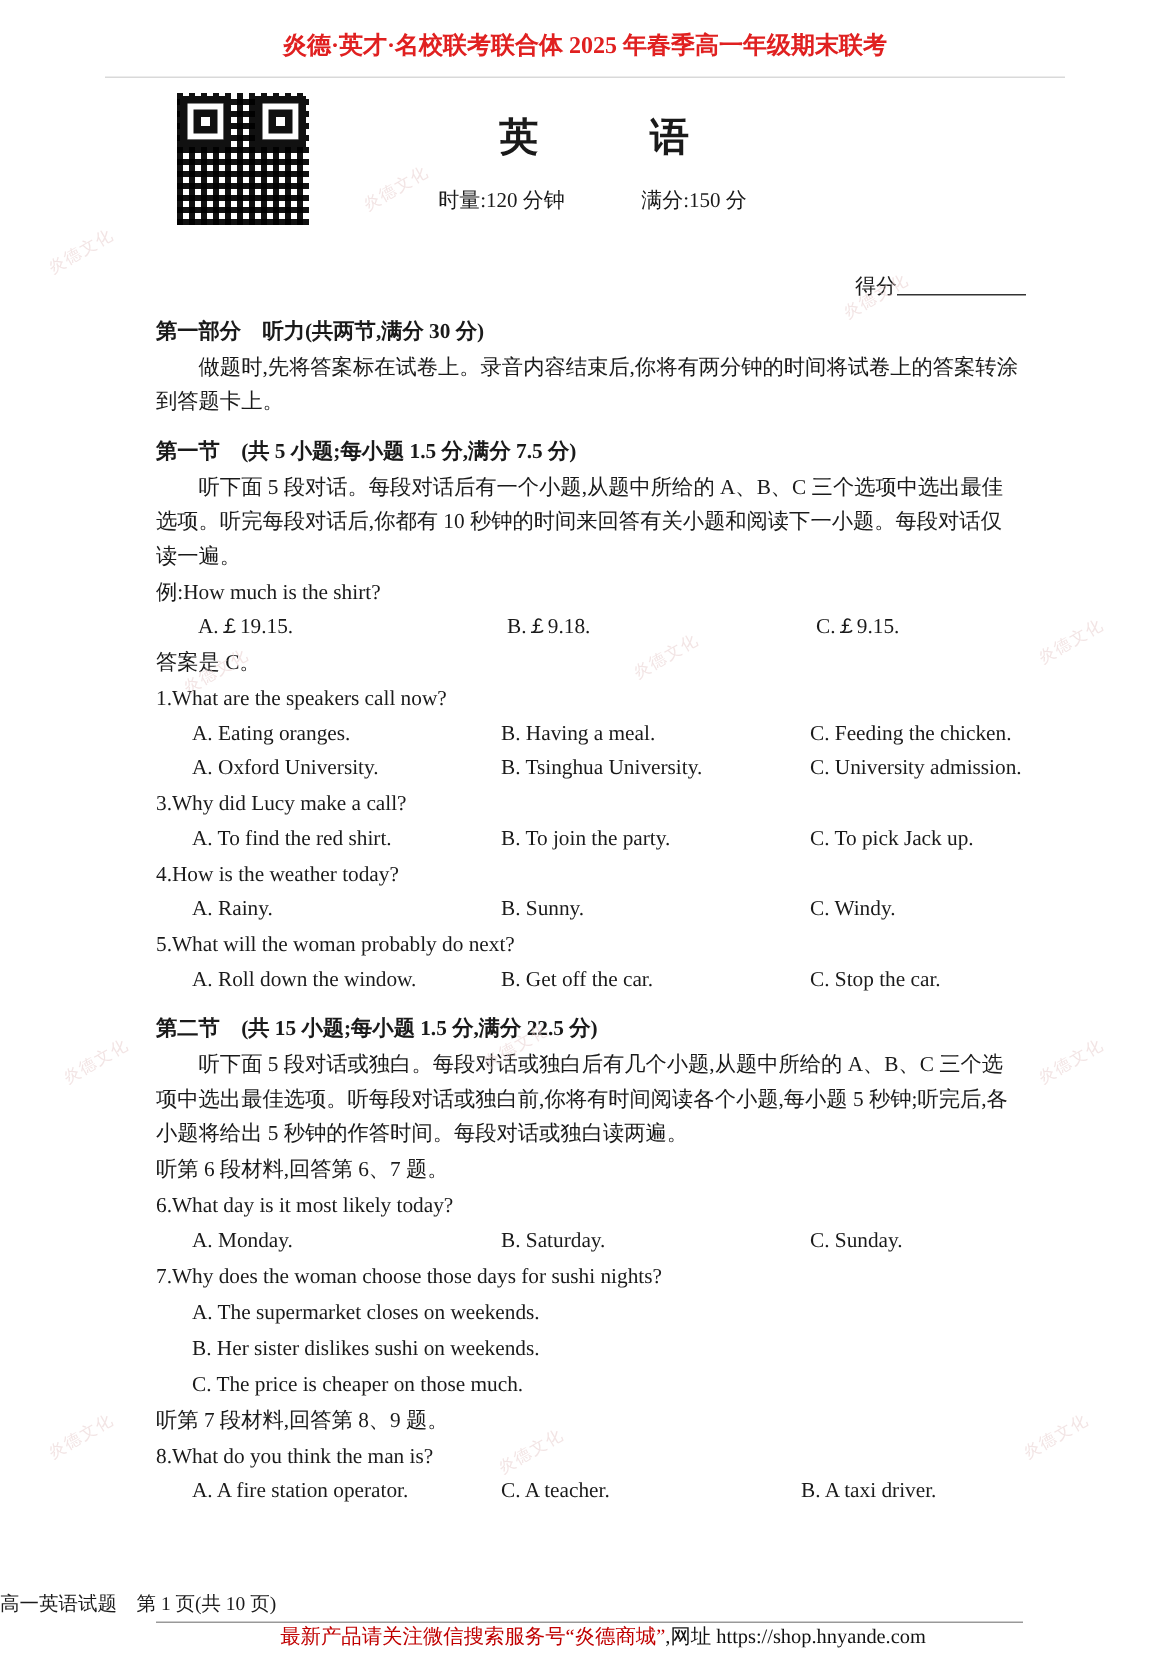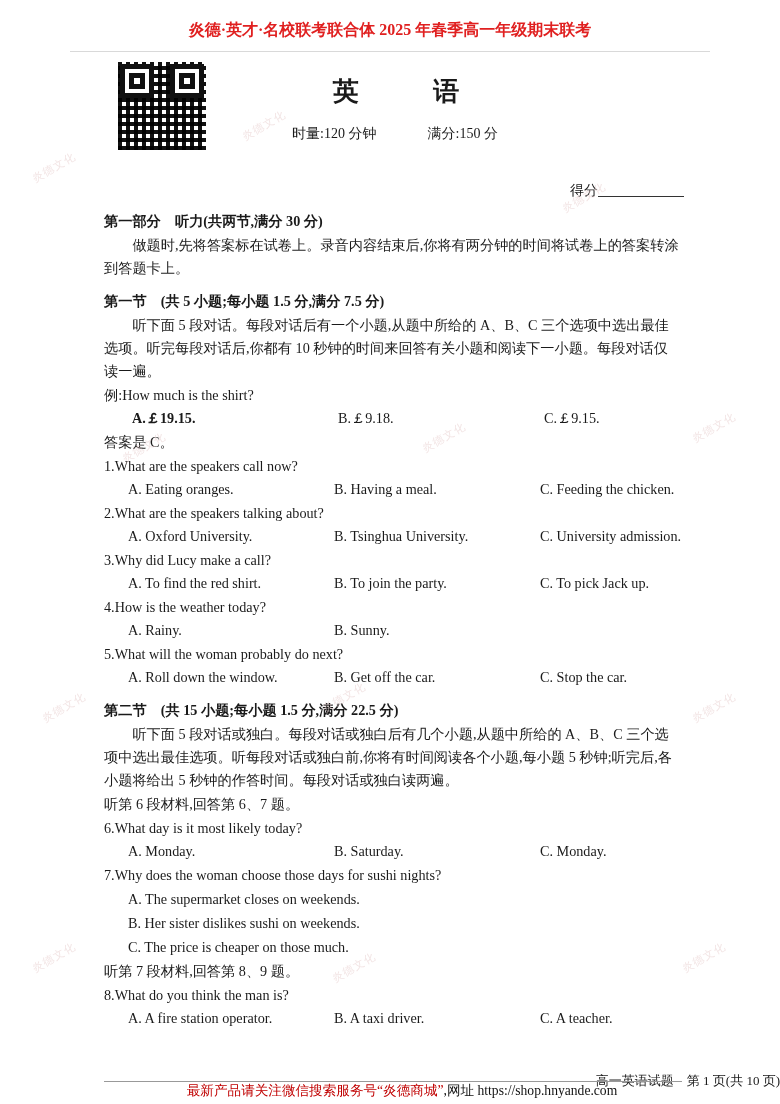--- a/index.html
+++ b/index.html
@@ -118,26 +118,26 @@
     display:flex;
     margin-top:0px;
   }
   .opts .o{
     flex:0 0 auto;
   }
   .opts .o1{width:206px;padding-left:24px;}
   .opts .o2{width:206px;}
   .opts .o3{width:200px;}
   .indent1{padding-left:24px;}
-  .ex-opts .o1{width:206px;padding-left:28px;font-weight:bold;}
+  .ex-opts .o1{width:206px;padding-left:28px;}
   .footer-center{
     position:absolute;
     left:0;right:0;
-    bottom:14px;
-    text-align:right;
+    bottom:26px;
+    text-align:left;
     font-size:13px;
   }
   .footer-bottom{
     position:absolute;
     left:0;right:0;
     bottom:4px;
     text-align:center;
     font-size:13.6px;
     color:#111;
     padding-left:24px;
@@ -203,71 +203,71 @@
     </div>
     <div class="qline">答案是 C。</div>
 
     <div class="qline"><span>1.</span><span>What are the speakers call now?</span></div>
     <div class="opts">
       <div class="o o1">A. Eating oranges.</div>
       <div class="o o2">B. Having a meal.</div>
       <div class="o o3">C. Feeding the chicken.</div>
     </div>
 
-    <div class="qline"><span>2.</span><span>What are the speakers talking about?</span></div>
     <div class="opts">
       <div class="o o1">A. Oxford University.</div>
       <div class="o o2">B. Tsinghua University.</div>
       <div class="o o3">C. University admission.</div>
     </div>
 
     <div class="qline"><span>3.</span><span>Why did Lucy make a call?</span></div>
     <div class="opts">
       <div class="o o1">A. To find the red shirt.</div>
       <div class="o o2">B. To join the party.</div>
       <div class="o o3">C. To pick Jack up.</div>
     </div>
 
     <div class="qline"><span>4.</span><span>How is the weather today?</span></div>
     <div class="opts">
       <div class="o o1">A. Rainy.</div>
       <div class="o o2">B. Sunny.</div>
+      <div class="o o3">C. Windy.</div>
     </div>
 
     <div class="qline"><span>5.</span><span>What will the woman probably do next?</span></div>
     <div class="opts">
       <div class="o o1">A. Roll down the window.</div>
       <div class="o o2">B. Get off the car.</div>
       <div class="o o3">C. Stop the car.</div>
     </div>
 
     <div class="sec-head">第二节　(共 15 小题;每小题 1.5 分,满分 22.5 分)</div>
     <div class="para">听下面 5 段对话或独白。每段对话或独白后有几个小题,从题中所给的 A、B、C 三个选项中选出最佳选项。听每段对话或独白前,你将有时间阅读各个小题,每小题 5 秒钟;听完后,各小题将给出 5 秒钟的作答时间。每段对话或独白读两遍。</div>
 
     <div class="qline">听第 6 段材料,回答第 6、7 题。</div>
 
     <div class="qline"><span>6.</span><span>What day is it most likely today?</span></div>
     <div class="opts">
       <div class="o o1">A. Monday.</div>
       <div class="o o2">B. Saturday.</div>
-      <div class="o o3">C. Monday.</div>
+      <div class="o o3">C. Sunday.</div>
     </div>
 
     <div class="qline"><span>7.</span><span>Why does the woman choose those days for sushi nights?</span></div>
     <div class="qline indent1">A. The supermarket closes on weekends.</div>
     <div class="qline indent1">B. Her sister dislikes sushi on weekends.</div>
     <div class="qline indent1">C. The price is cheaper on those much.</div>
 
     <div class="qline">听第 7 段材料,回答第 8、9 题。</div>
 
     <div class="qline"><span>8.</span><span>What do you think the man is?</span></div>
     <div class="opts">
       <div class="o o1">A. A fire station operator.</div>
+      <div class="o o3">C. A teacher.</div>
       <div class="o o2">B. A taxi driver.</div>
-      <div class="o o3">C. A teacher.</div>
     </div>
 
   </div>
 
   <div class="footer-center">高一英语试题　第 1 页(共 10 页)</div>
   <div class="sep-line"></div>
   <div class="footer-bottom">
     <span class="red">最新产品请关注微信搜索服务号“炎德商城”</span><span>,网址 https://shop.hnyande.com</span>
   </div>
 

